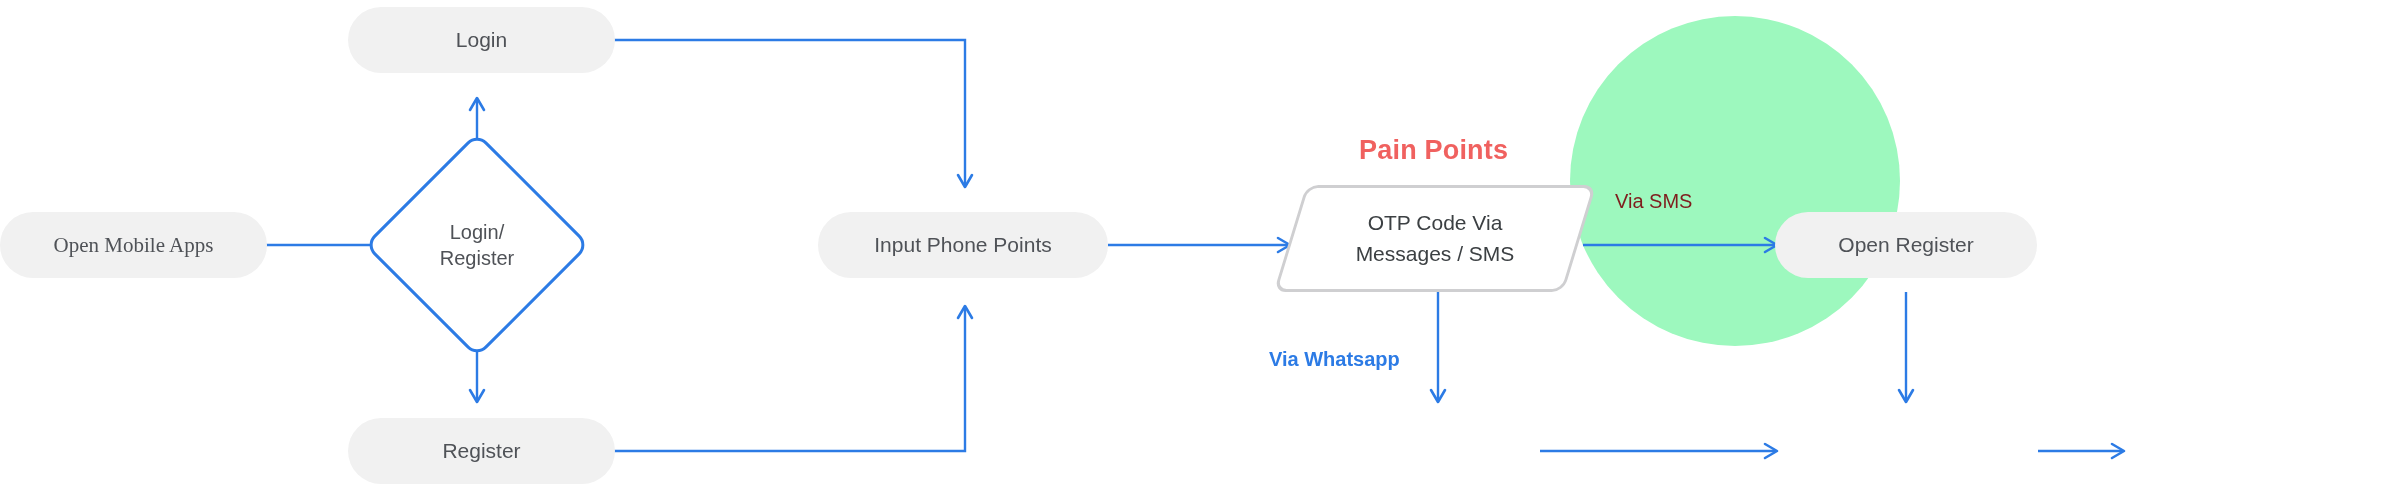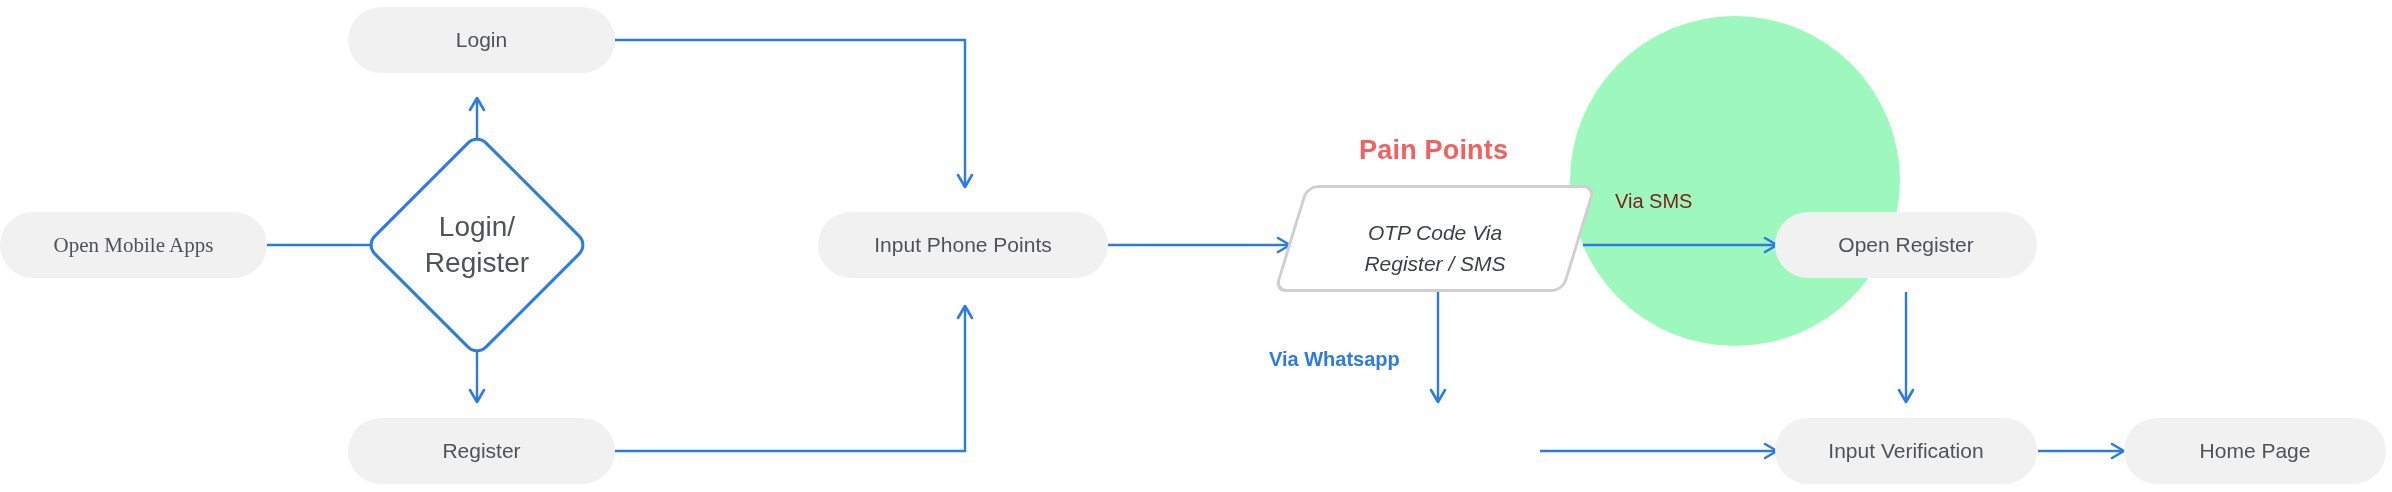--- a/index.html
+++ b/index.html
@@ -25,21 +25,21 @@
     width:100%;height:100%;
     background:#ffffff;
     border:3px solid #2C7BE5;
     transform:rotate(45deg);
     border-radius:14px;
     box-sizing:border-box;
   }
   .diamond-label{
     position:absolute;inset:0;
     display:flex;flex-direction:column;align-items:center;justify-content:center;
-    color:#4F5257;font-size:28px;line-height:1.3;text-align:center;
+    color:#4F5257;font-size:20px;line-height:1.3;text-align:center;
     pointer-events:none;
   }
 
   .para{
     position:absolute;
     background:#ffffff;
     border:3px solid #CFCFD1;
     border-radius:12px;
     transform:skewX(-17deg);
     box-sizing:border-box;
@@ -144,37 +144,31 @@
 
   <div class="node layer-node" style="left:348px;top:418px;width:267px;height:66px;">
     <span>Register</span>
   </div>
 
   <div class="node layer-node" style="left:818px;top:212px;width:290px;height:66px;">
     <span>Input Phone Points</span>
   </div>
 
   <div class="para layer-node" style="left:1290px;top:185px;width:290px;height:107px;"></div>
-  <div class="para-label layer-text" style="left:1290px;top:195px;width:290px;height:107px;position:absolute;font-style:italic;">
+  <div class="para-label layer-text" style="left:1290px;top:185px;width:290px;height:107px;position:absolute;">
     <span>OTP Code Via</span>
-    <span>Register / SMS</span>
+    <span>Messages / SMS</span>
   </div>
 
   <div class="node layer-node" style="left:1775px;top:212px;width:262px;height:66px;">
     <span>Open Register</span>
   </div>
 
 
-  <div class="node layer-node" style="left:1775px;top:418px;width:262px;height:66px;">
-    <span>Input Verification</span>
-  </div>
 
-  <div class="node layer-node" style="left:2124px;top:418px;width:262px;height:66px;">
-    <span>Home Page</span>
-  </div>
 
   <div class="pain-title layer-text" style="left:1359px;top:115px;margin-top:20px;">Pain Points</div>
 
   <div class="edge-label layer-text" style="left:1615px;top:190px;">Via SMS</div>
 
   <div class="edge-label blue layer-text" style="left:1253px;top:348px;margin-left:16px;">Via Whatsapp</div>
 
 </div>
 
 </body></html>

